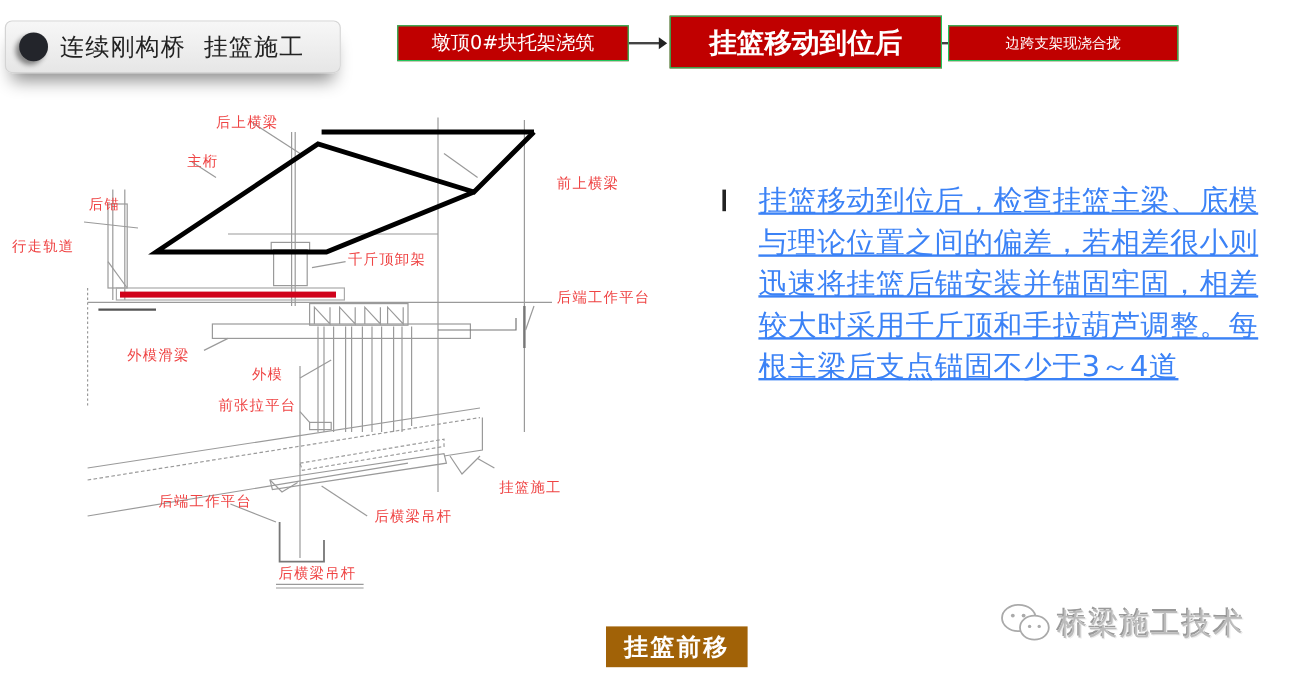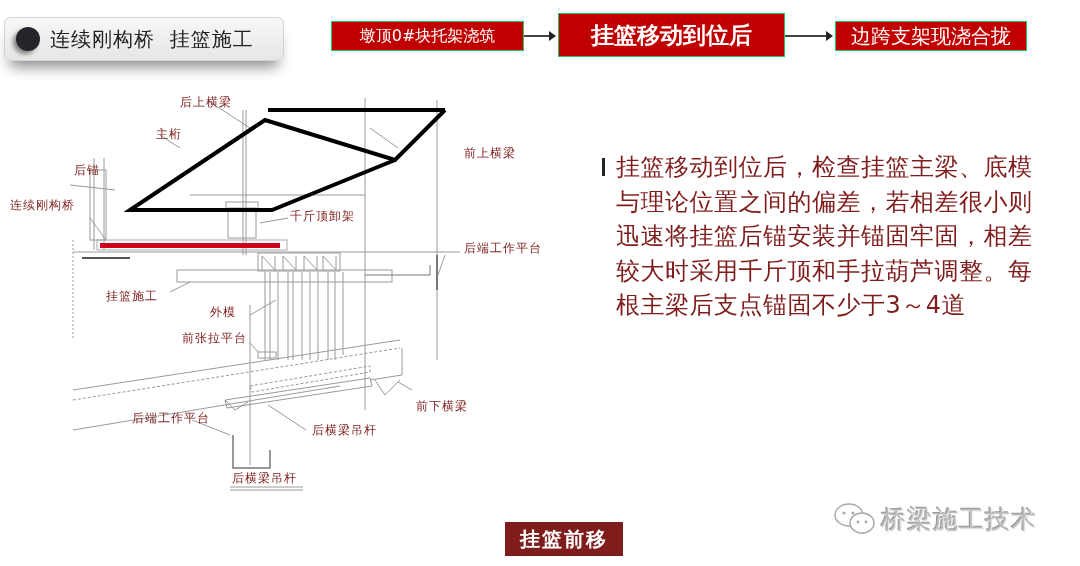--- a/index.html
+++ b/index.html
@@ -24,51 +24,51 @@
   .title-text { font-size:20px; color:#222; letter-spacing:1px; }
 
   
   .flow-box {
     position:absolute; background:#c00000; color:#fff;
     border:1px solid #22c55e; display:flex; align-items:center; justify-content:center;
     white-space:nowrap;
   }
   .flow-1 { left:331px; top:21px; width:191px; height:28px; font-size:16px; }
   .flow-2 { left:558px; top:13px; width:225px; height:42px; font-size:23px; font-weight:bold; }
-  .flow-3 { left:835px; top:21px; width:190px; height:28px; font-size:20px; }
+  .flow-3 { left:790px; top:21px; width:190px; height:28px; font-size:12px; }
   .flow-arrow { position:absolute; height:2px; background:#444; }
   .flow-arrow::after {
     content:""; position:absolute; right:-2px; top:-4px;
     border-left:7px solid #222; border-top:5px solid transparent; border-bottom:5px solid transparent;
   }
   .arrow-1 { left:524px; top:35px; width:30px; }
   .arrow-2 { left:785px; top:35px; width:46px; }
 
   
   .diagram { position:absolute; left:40px; top:90px; width:440px; height:410px; }
   .diagram svg { position:absolute; left:0; top:0; }
   .dlabel {
-    position:absolute; font-family:"DejaVu Serif", serif; font-size:12px; color:#7f1d1d;
+    position:absolute; font-family:"DejaVu Serif", serif; font-size:12px; color:#ef4444;
     white-space:nowrap; letter-spacing:1px;
   }
 
   
   .bullet-block { position:absolute; left:602px; top:150px; width:470px; }
   .bullet-mark {
     position:absolute; left:0; top:8px; width:3px; height:18px; background:#222;
   }
   .bullet-text {
-    position:absolute; left:14px; top:0; width:440px;
-    font-size:24px; line-height:34.5px; color:#7f1d1d; letter-spacing:0.5px;
+    position:absolute; left:30px; top:0; width:440px;
+    font-size:24px; line-height:34.5px; color:#3b82f6; letter-spacing:0.5px;text-decoration:underline;
   }
 
   
   .caption {
     position:absolute; left:505px; top:522px; width:118px; height:34px;
-    background:#7f1d1d; color:#fff; font-size:20px; font-weight:bold;
+    background:#a16207; color:#fff; font-size:20px; font-weight:bold;
     display:flex; align-items:center; justify-content:center; letter-spacing:2px;
   }
   
   .watermark { position:absolute; left:833px; top:502px; display:flex; align-items:center; }
   .wm-icon { width:44px; height:34px; position:relative; }
   .wm-text { font-size:25px; color:#bbb; margin-left:4px; letter-spacing:1px;
              text-shadow:1px 1px 0 #eee, -1px -1px 0 #999; }
 </style>
 </head>
 <body>
@@ -177,30 +177,30 @@
       <path d="M405 20 L355 70 L225 30 L90 120 L232 120 L355 70"></path>
     </g>
 
     <rect x="60" y="153" width="180" height="5" fill="#d0021b"></rect>
     <rect x="57" y="150" width="190" height="10" fill="none" stroke="#aaa"></rect>
   </svg>
 
   <span class="dlabel" style="left:140px;top:4px">后上横梁</span>
   <span class="dlabel" style="left:116px;top:36px">主桁</span>
   <span class="dlabel" style="left:34px;top:72px">后锚</span>
-  <span class="dlabel" style="left:-30px;top:107px">连续刚构桥</span>
+  <span class="dlabel" style="left:-30px;top:107px">行走轨道</span>
   <span class="dlabel" style="left:250px;top:118px">千斤顶卸架</span>
   <span class="dlabel" style="left:424px;top:55px">前上横梁</span>
   <span class="dlabel" style="left:424px;top:150px">后端工作平台</span>
-  <span class="dlabel" style="left:66px;top:198px">挂篮施工</span>
+  <span class="dlabel" style="left:66px;top:198px">外模滑梁</span>
   <span class="dlabel" style="left:170px;top:214px">外模</span>
   <span class="dlabel" style="left:142px;top:240px">前张拉平台</span>
   <span class="dlabel" style="left:92px;top:320px">后端工作平台</span>
   <span class="dlabel" style="left:272px;top:332px">后横梁吊杆</span>
-  <span class="dlabel" style="left:376px;top:308px">前下横梁</span>
+  <span class="dlabel" style="left:376px;top:308px">挂篮施工</span>
   <span class="dlabel" style="left:192px;top:380px">后横梁吊杆</span>
 </div>
 
 <div class="bullet-block">
   <div class="bullet-mark"></div>
   <div class="bullet-text">挂篮移动到位后，检查挂篮主梁、底模与理论位置之间的偏差，若相差很小则迅速将挂篮后锚安装并锚固牢固，相差较大时采用千斤顶和手拉葫芦调整。每根主梁后支点锚固不少于3～4道</div>
 </div>
 
 <div class="caption">
   <span>挂篮前移</span>

